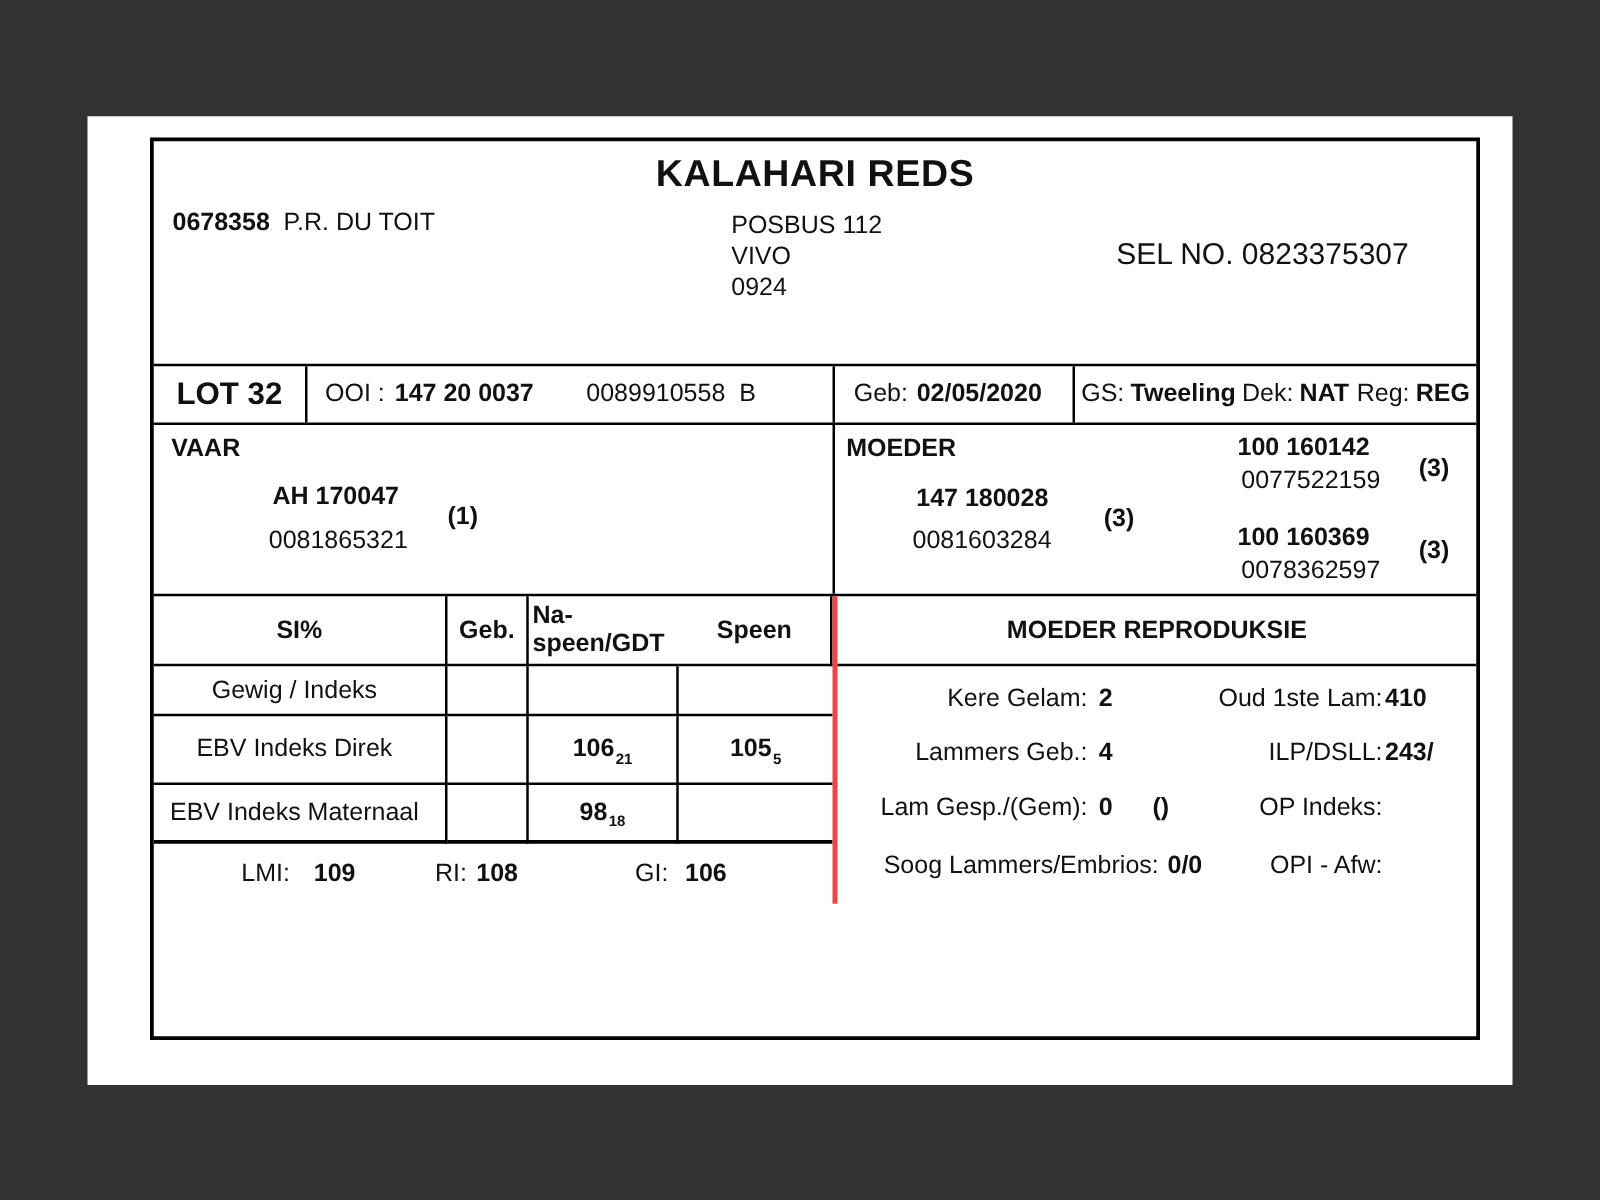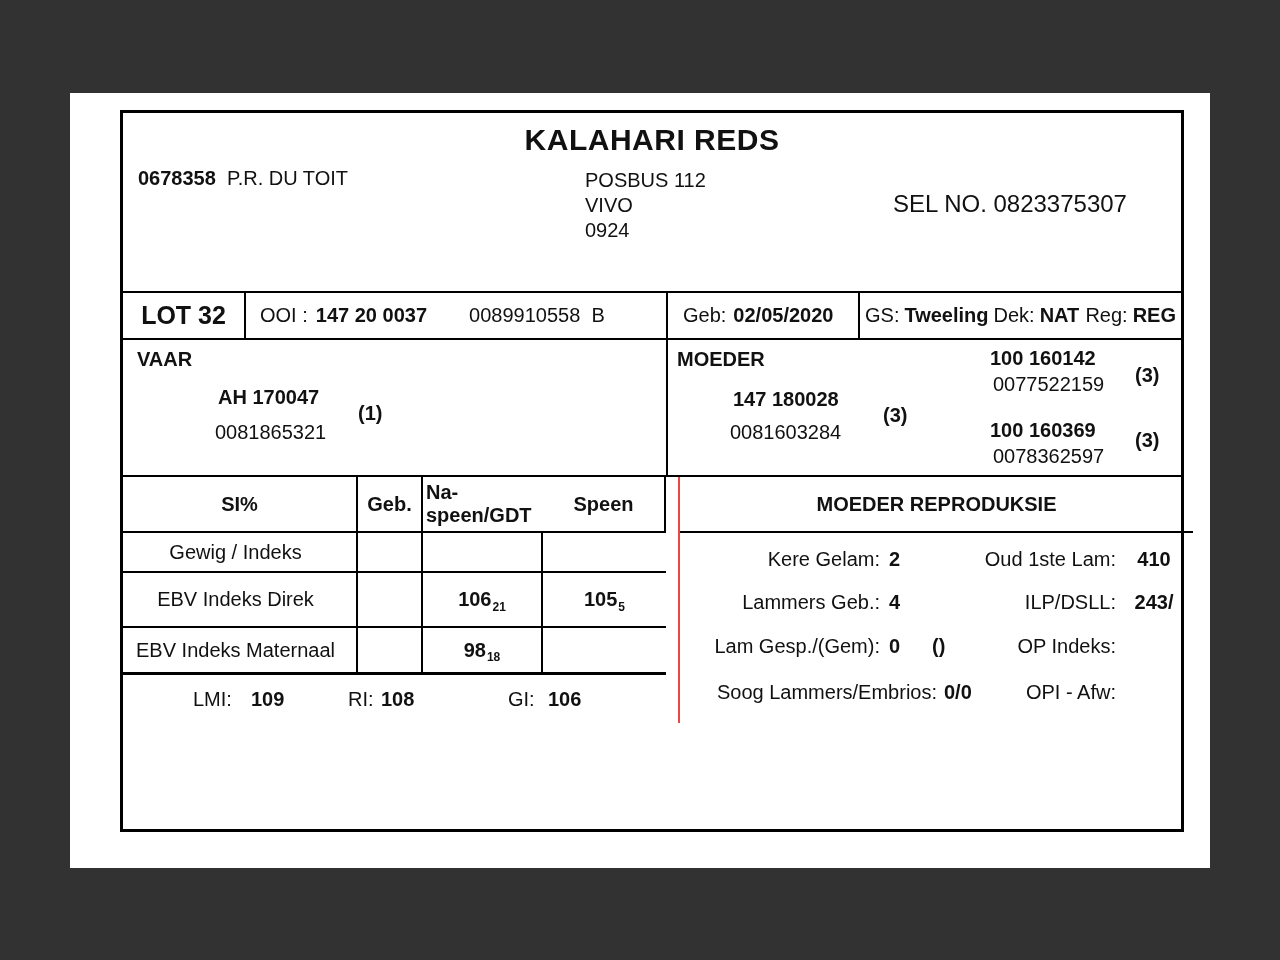--- a/index.html
+++ b/index.html
@@ -71,30 +71,30 @@
   .acc { font-weight:bold; font-size:12px; position:relative; top:7px; margin-left:1px; }
 
   
   .lmi-row { left:0; top:562px; width:543px; height:48px; }
   .lmi-row span { position:absolute; top:0; line-height:48px; white-space:nowrap; }
   .lmi-l1{left:70px;}  .lmi-v1{left:128px; font-weight:bold;}
   .lmi-l2{left:225px;} .lmi-v2{left:258px; font-weight:bold;}
   .lmi-l3{left:385px;} .lmi-v3{left:425px; font-weight:bold;}
 
   
-  .rep-section { left:555px; top:364px; width:515px; height:246px; border-left:2px solid #ef4444; }
+  .rep-section { left:543px; top:364px; width:515px; height:246px; border-left:4px solid #ef4444; }
   .rep-heading { position:absolute; left:0; top:0; width:100%; height:56px; border-bottom:2px solid #000;
                  display:flex; align-items:center; justify-content:center; font-weight:bold; }
   .rep-row { position:absolute; left:0; width:100%; height:26px; }
   .rep-row span { position:absolute; top:0; white-space:nowrap; }
   .rr-l1 { left:0; width:200px; text-align:right; }
   .rr-v1 { left:209px; font-weight:bold; }
   .rr-extra { left:252px; font-weight:bold; }
   .rr-l2 { left:268px; width:168px; text-align:right; }
-  .rr-v2 { left:438px; width:72px; text-align:center; font-weight:bold; }
+  .rr-v2 { left:438px; width:72px; text-align:left; font-weight:bold; }
   .rep-row.wide .rr-l1 { width:257px;padding-left:16px; }
   .rep-row.wide .rr-v1 { left:264px; }
   .rr1{top:71px;} .rr2{top:114px;} .rr3{top:158px;} .rr4{top:204px;}
 
   
   .opmerking { left:0; top:610px; width:100%; height:106px; border-top:2px solid #000; padding:10px 4px; }
   .opmerking span { margin-right:5px; }
 </style>
 </head>
 <body>

